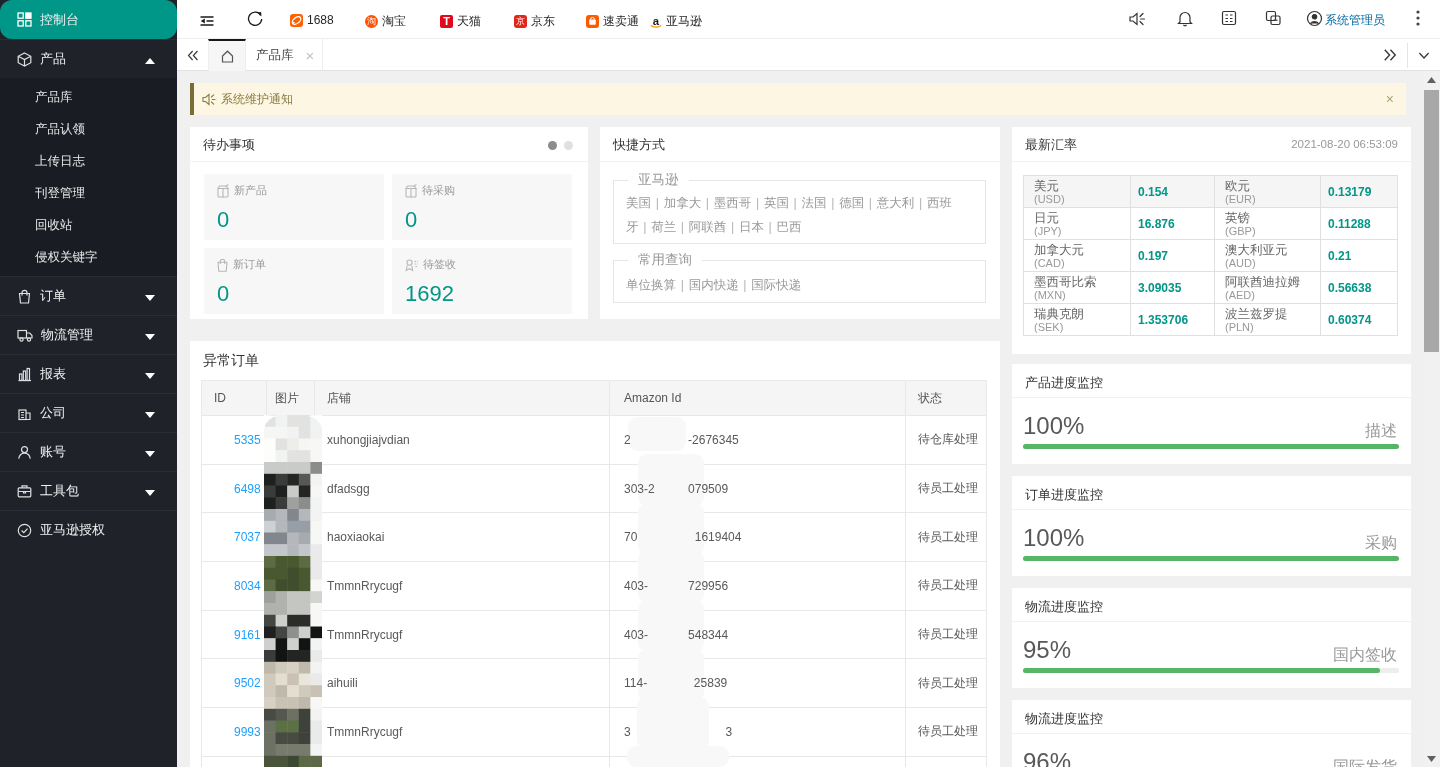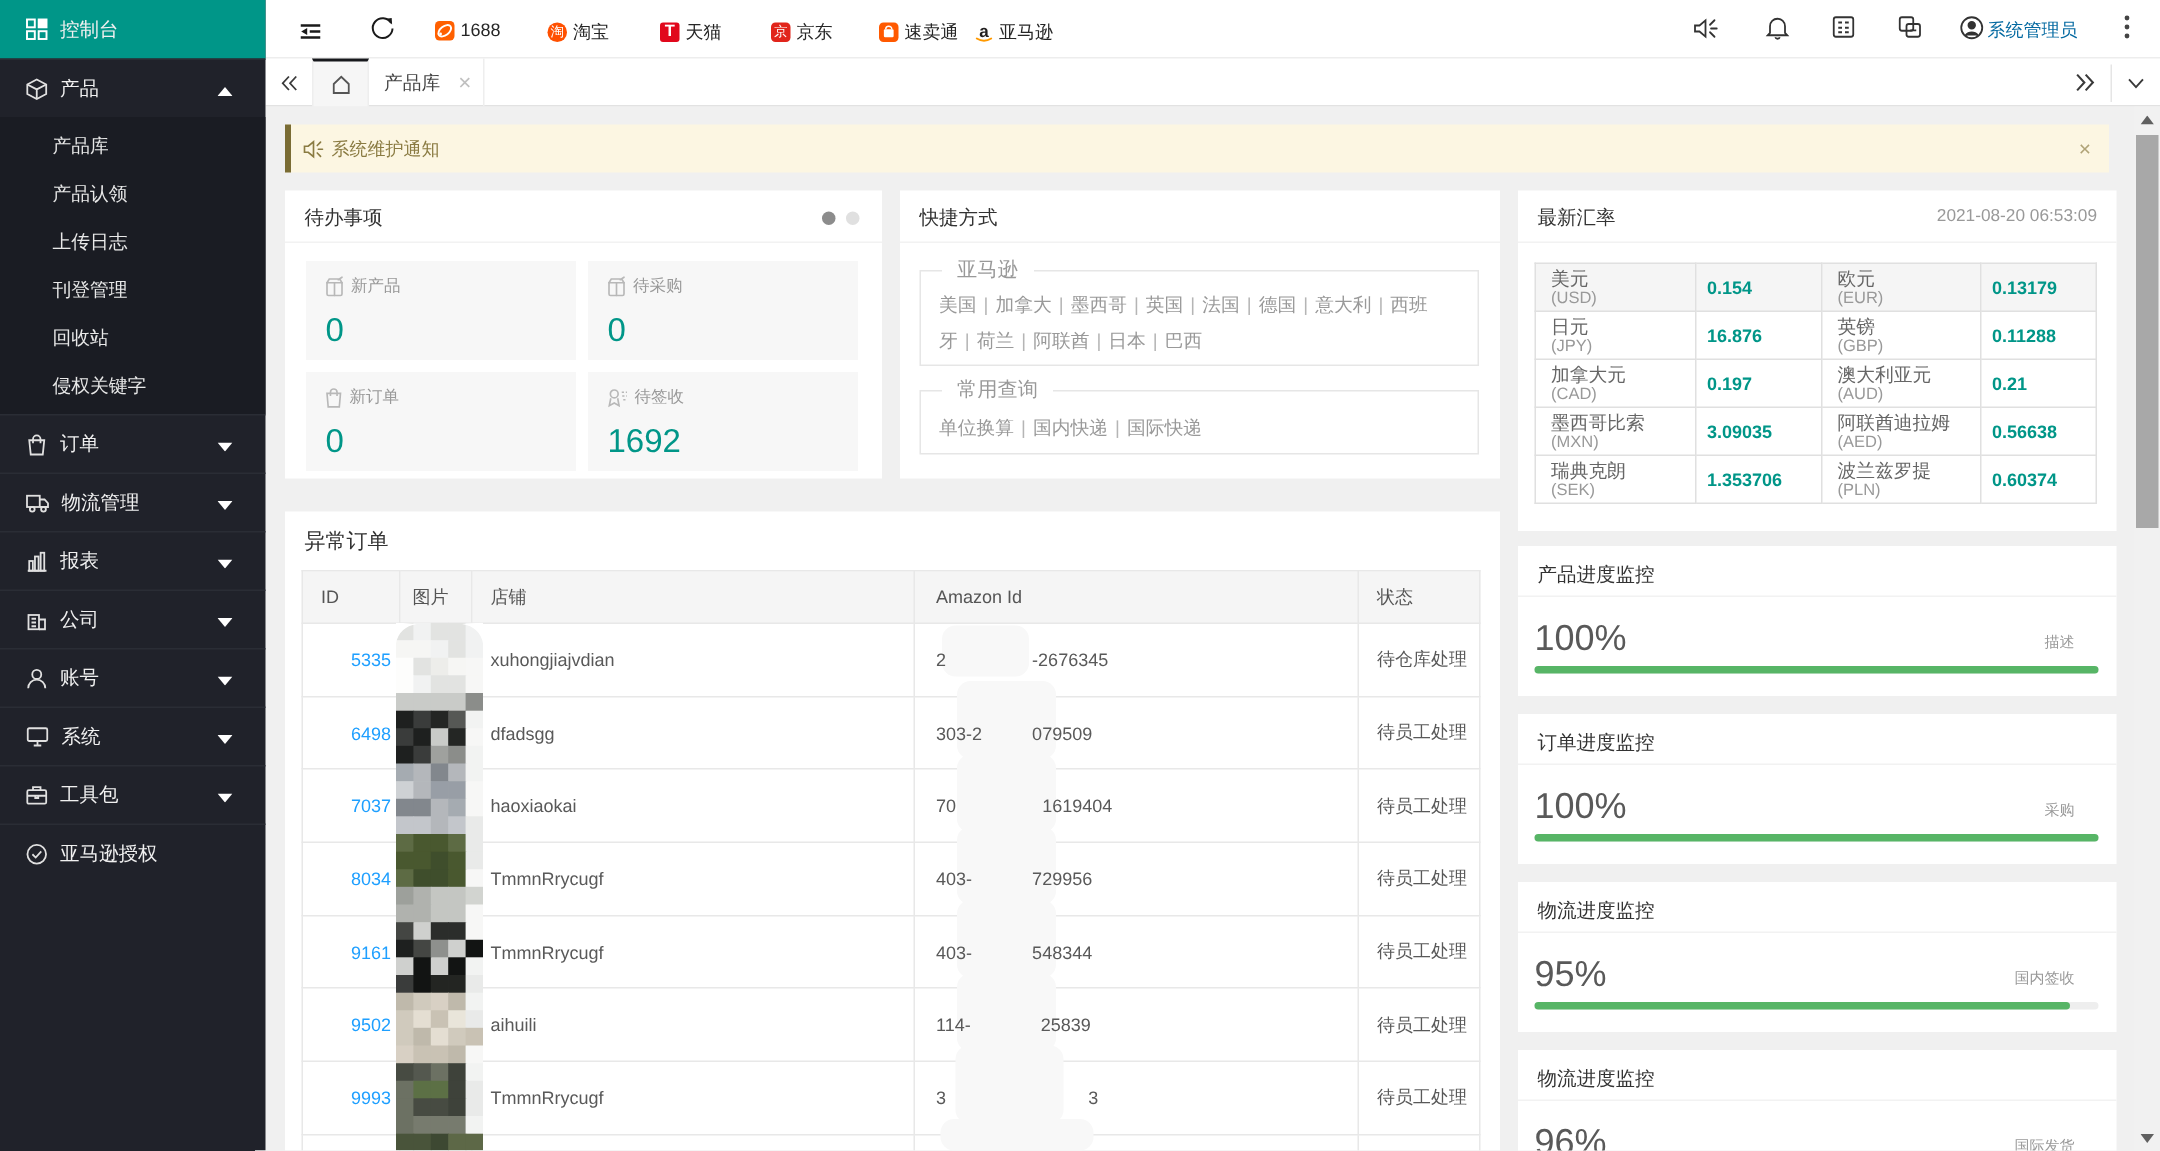--- a/index.html
+++ b/index.html
@@ -6,21 +6,21 @@
 html,body{width:1440px;height:767px;overflow:hidden;font-family:"Liberation Sans",sans-serif;}
 body{position:relative;background:#f0f0f0;font-size:12px;color:#333;}
 .abs{position:absolute;}
 
 #side{position:absolute;left:0;top:0;width:177px;height:767px;background:#20222A;z-index:5;}
 #logo{height:41px;position:relative;background:#20222A;}
 .menu-item{position:relative;height:39px;display:flex;align-items:center;padding-left:17px;color:#f0f0f0;font-size:13px;border-top:1px solid #2a2d35;}
 .menu-item:first-child{border-top:none;}
 .menu-item svg{margin-right:8px;flex:0 0 auto;}
 .menu-item .arr{position:absolute;right:14px;}
-.active-teal{background:#009688;border-top:none;}
+.active-teal{background:#009688;border-top:none;border-radius:12px;}
 .submenu{background:#1a1c23;padding:3px 0;}
 .submenu div{height:32px;line-height:32px;padding-left:35px;color:#e8e8e8;font-size:12.5px;}
 
 #topbar{position:absolute;left:177px;top:0;right:0;height:38px;background:#fff;display:flex;align-items:center;}
 .plat{display:flex;align-items:center;font-size:12px;color:#262626;}
 .plat .pic{width:13px;height:13px;border-radius:3px;margin-right:4px;display:inline-block;position:relative;overflow:hidden;flex:0 0 auto;}
 
 #tabbar{position:absolute;left:177px;top:38px;right:0;height:33px;background:#fff;border-top:1px solid #ededed;border-bottom:1px solid #e2e2e2;}
 
 .card{position:absolute;background:#fff;}
@@ -36,21 +36,21 @@
 .ratetbl .cn{color:#666;font-size:12.5px;line-height:14px;}
 .ratetbl .cd{color:#999;font-size:11px;line-height:12px;}
 .ratetbl .val{color:#009688;font-weight:bold;font-size:12px;padding-left:7px;}
 .otbl{position:absolute;border-collapse:collapse;font-size:12px;table-layout:fixed;}
 .otbl th{background:#f5f5f5;border:1px solid #e8e8e8;font-weight:normal;text-align:left;color:#555;height:35px;padding-left:12px;}
 .otbl td{border:1px solid #e8e8e8;height:48.7px;padding-left:12px;color:#595959;}
 .otbl a{color:#1E9FFF;text-decoration:none;margin-left:20px;}
 .pcard-title{position:absolute;left:13px;top:10px;font-size:13px;color:#333;}
 .pcard-line{position:absolute;left:0;right:0;top:33px;border-top:1px solid #f2f2f2;}
 .pcard-pct{position:absolute;left:11px;top:48px;font-size:24px;color:#595959;}
-.pcard-lbl{position:absolute;right:28px;top:57px;font-size:10px;color:#999;}
+.pcard-lbl{position:absolute;right:14px;top:57px;font-size:16px;color:#999;}
 .pbar{position:absolute;left:11px;right:12px;top:80px;height:5px;border-radius:3px;background:#eee;}
 .pbar i{display:block;height:5px;border-radius:3px;background:#57B566;}
 .blob{position:absolute;background:#f8f8f8;border-radius:9px;z-index:2;}
 .vis{position:relative;z-index:3;}
 .gap{visibility:hidden;}
 .s{font-style:normal;margin:0 4.7px;color:#b5b5b5;}
 </style>
 </head>
 <body>
 
@@ -101,26 +101,20 @@
         <rect x="2" y="4" width="7" height="9.5"></rect>
         <path d="M9 7 h4 v6.5 h-4"></path>
         <path d="M4 6.5h3M4 9h3M4 11.5h3"></path>
       </svg>公司<span class="arr"><svg width="10" height="6" viewBox="0 0 10 6">
           <path d="M5 6 L10 0 H0 Z" fill="#fff"></path>
         </svg></span></div>
   <div class="menu-item"><svg width="15" height="15" viewBox="0 0 15 15" fill="none" stroke="#e0e0e0" stroke-width="1.2">
         <circle cx="7.5" cy="4.6" r="3"></circle>
         <path d="M1.8 13.8 a5.7 5.7 0 0 1 11.4 0"></path>
       </svg>账号<span class="arr"><svg width="10" height="6" viewBox="0 0 10 6">
-          <path d="M5 6 L10 0 H0 Z" fill="#fff"></path>
-        </svg></span></div>
-  <div class="menu-item"><svg width="16" height="14" viewBox="0 0 16 14" fill="none" stroke="#e0e0e0" stroke-width="1.2">
-        <rect x="1.5" y="1.5" width="13" height="8.5" rx="1"></rect>
-        <path d="M5.5 13 h5M8 10v3"></path>
-      </svg>系统<span class="arr"><svg width="10" height="6" viewBox="0 0 10 6">
           <path d="M5 6 L10 0 H0 Z" fill="#fff"></path>
         </svg></span></div>
   <div class="menu-item"><svg width="15" height="14" viewBox="0 0 15 14" fill="none" stroke="#e0e0e0" stroke-width="1.2">
         <rect x="1.2" y="3.8" width="12.6" height="9" rx="1"></rect>
         <path d="M5 3.8 V1.8 h5 v2M1.2 7.5h12.6M6.5 7v2h2V7"></path>
       </svg>工具包<span class="arr"><svg width="10" height="6" viewBox="0 0 10 6">
           <path d="M5 6 L10 0 H0 Z" fill="#fff"></path>
         </svg></span></div>
   <div class="menu-item"><svg width="15" height="15" viewBox="0 0 15 15" fill="none" stroke="#e0e0e0" stroke-width="1.2">
         <circle cx="7.5" cy="7.5" r="6.2"></circle>

